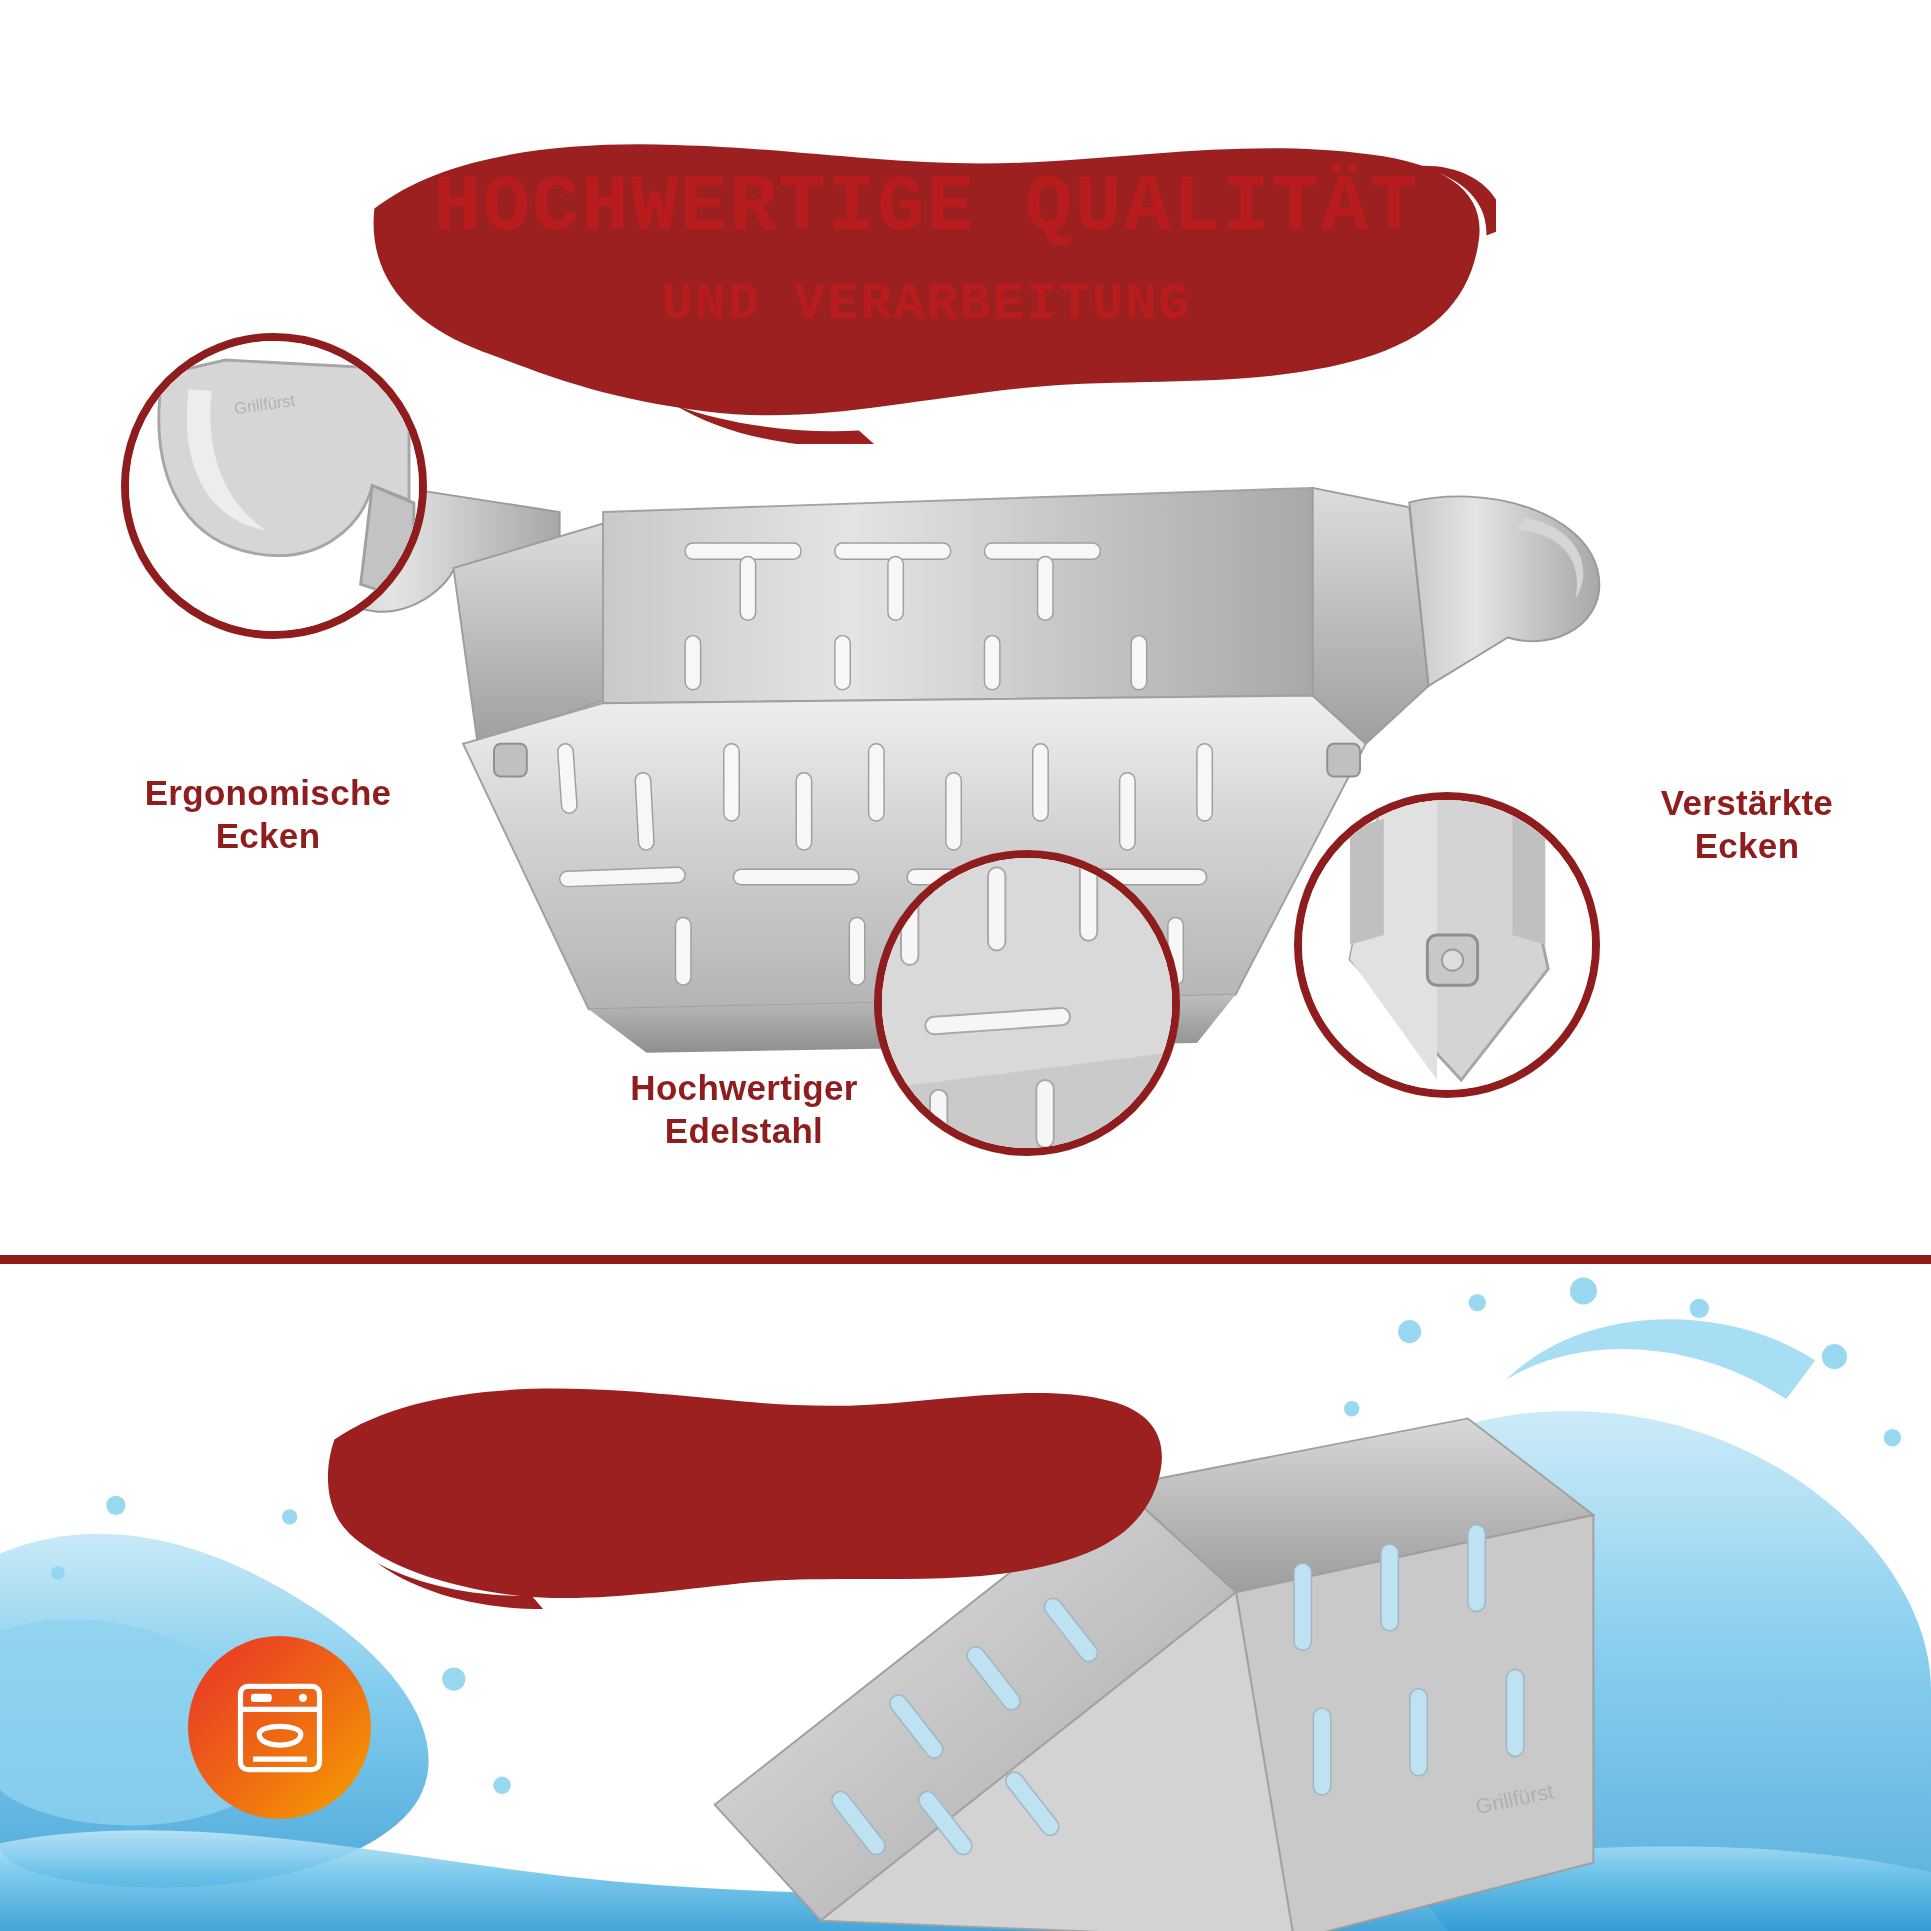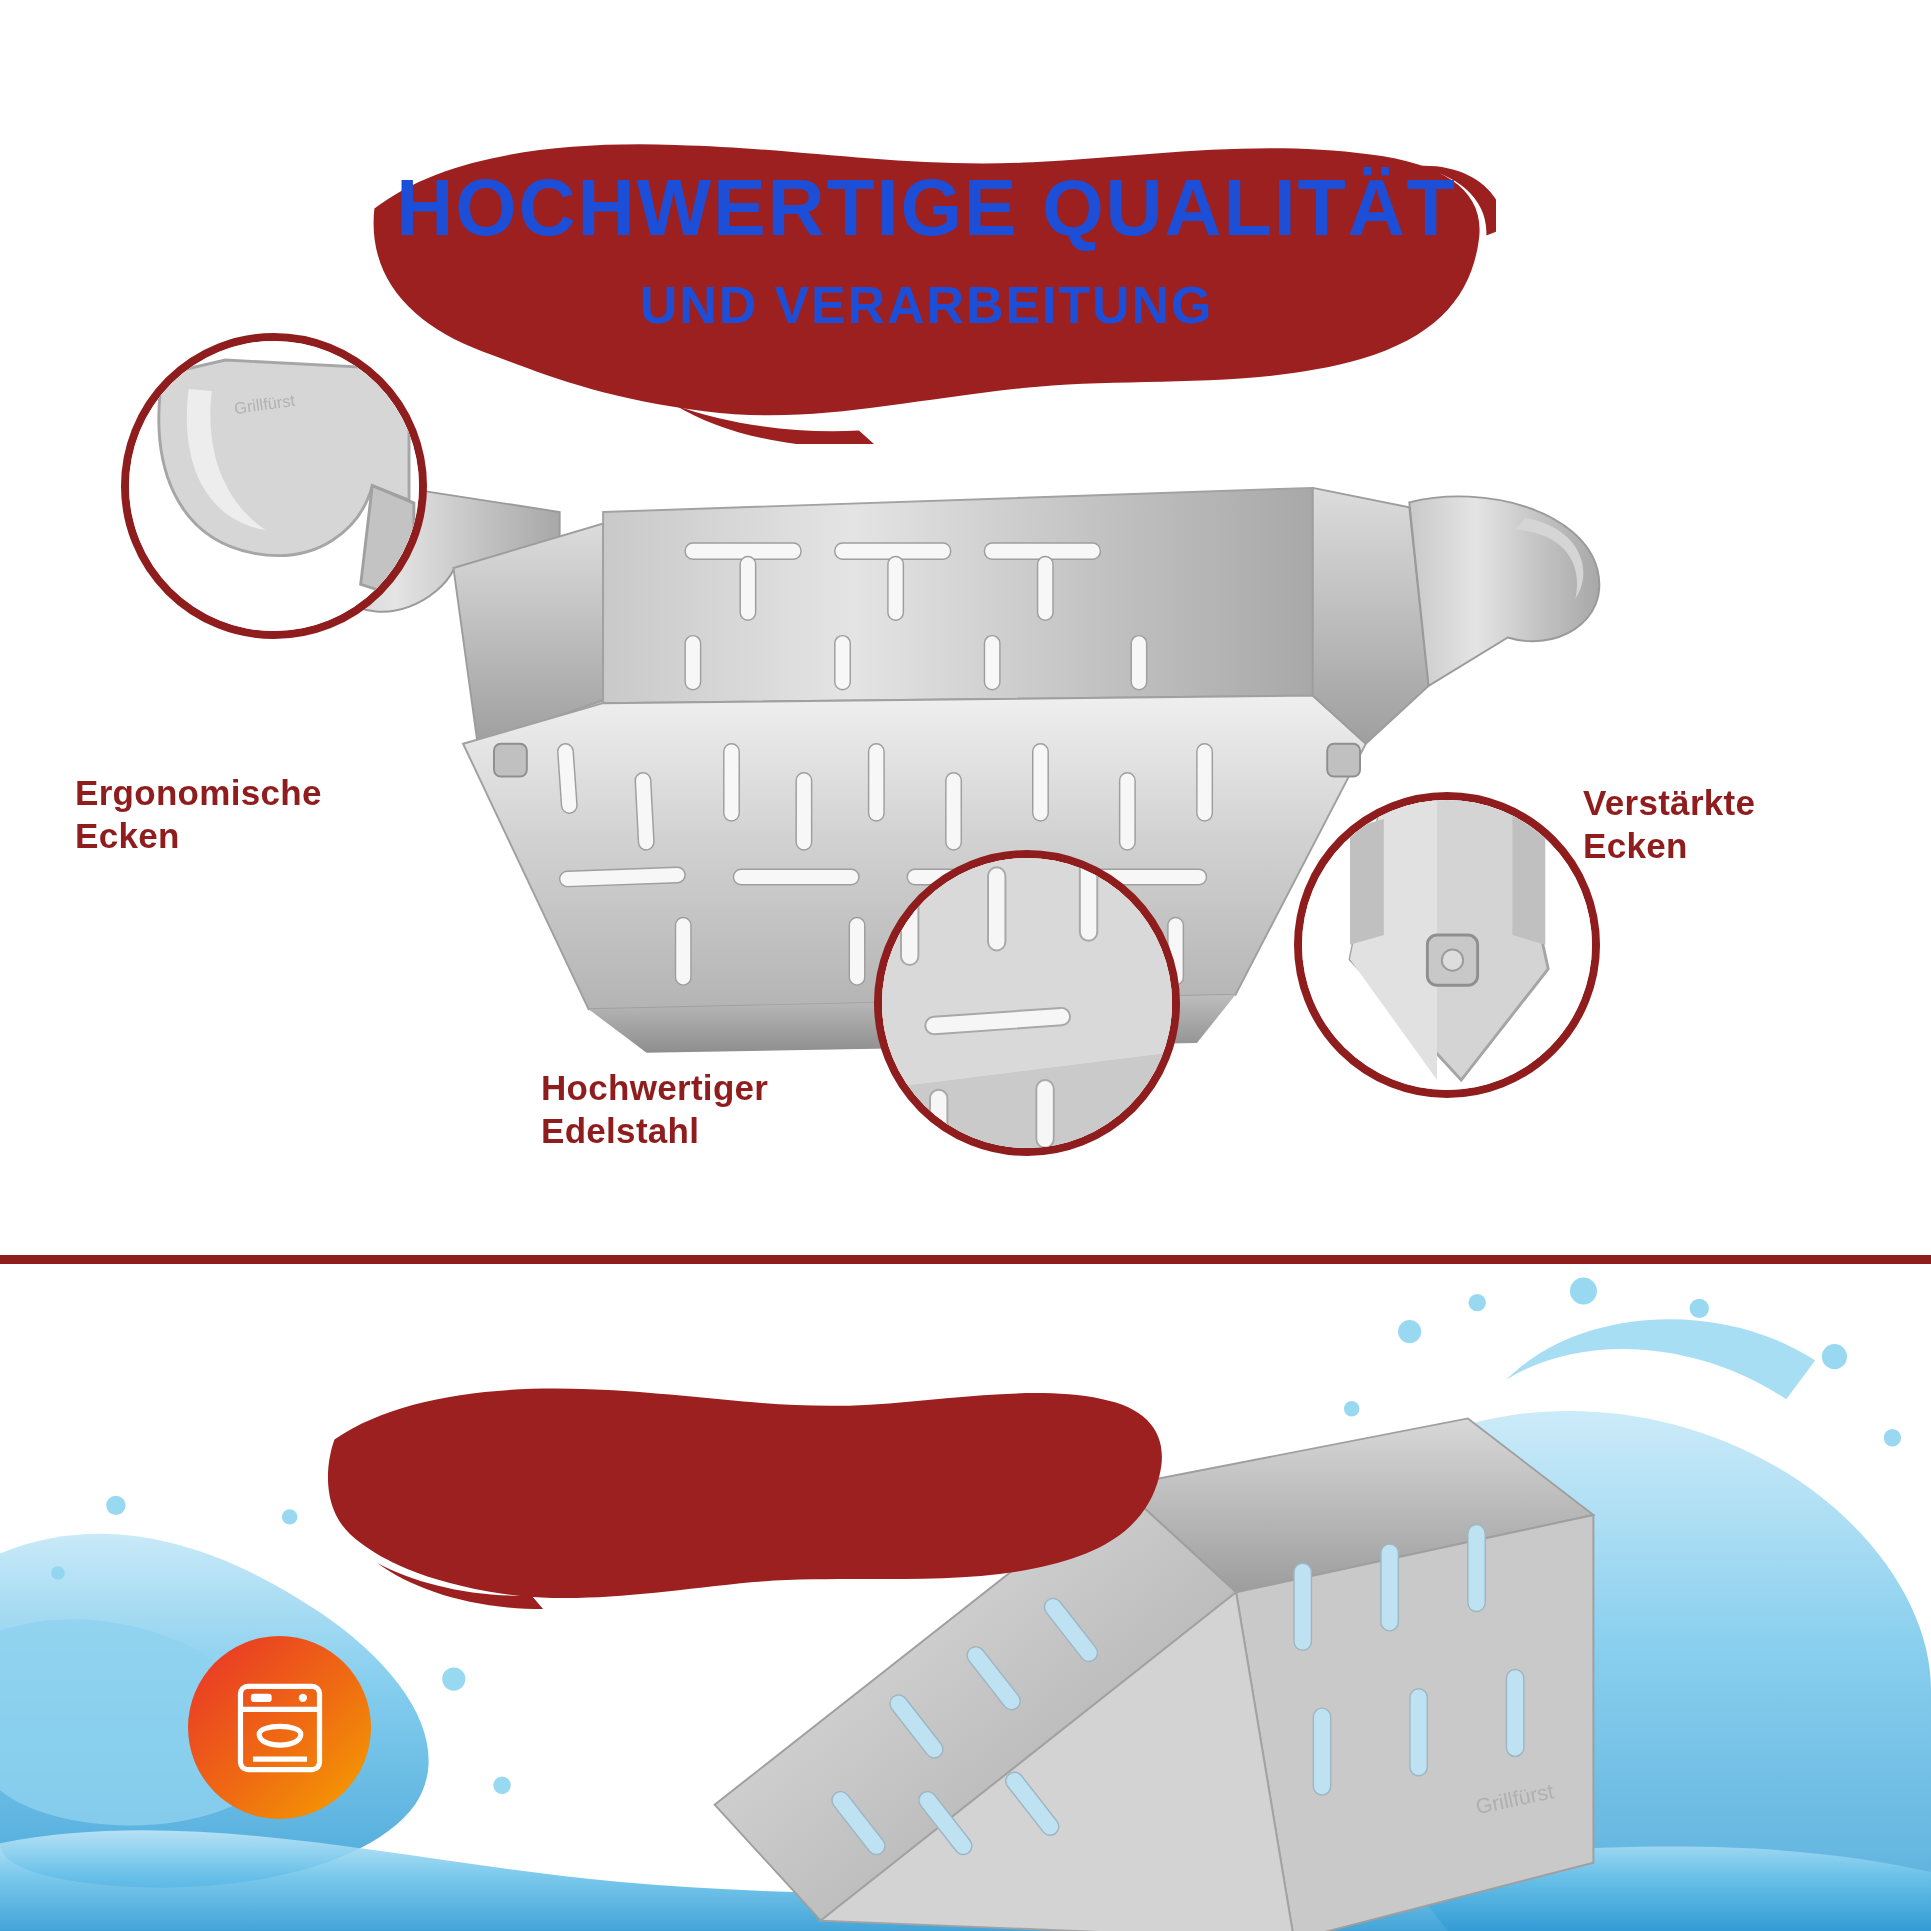--- a/index.html
+++ b/index.html
@@ -36,26 +36,26 @@
     text-align: center;
   }
   .brush-shape {
     position: absolute;
     inset: 0;
   }
   .brush-shape svg { display: block; width: 100%; height: 100%; }
 
   .headline {
     position: relative;
-    color: #1d4ed8;
+    color: #b91c1c;
     font-weight: 700;
     letter-spacing: 1.9px;
     text-transform: uppercase;
     line-height: 1.12;
-    font-family: Liberation Sans, sans-serif;
+    font-family: Liberation Mono, monospace;
   }
 
   #brush-top {
     left: 357px;
     top: 116px;
     width: 1139px;
     height: 328px;
   }
   #headline-top {
     padding-top: 48px;
@@ -81,21 +81,21 @@
     background: #e9e9e9;
   }
   .callout .zoom-img { position: absolute; inset: -9.7px; }
 
   .callout-label {
     position: absolute;
     color: #8f1d1d;
     font-weight: 700;
     font-size: 35px;
     line-height: 1.22;
-    text-align: left;
+    text-align: center;
     letter-spacing: 0.3px;
   }
 
   
   #divider {
     position: absolute;
     left: 0;
     top: 1255px;
     width: 1931px;
     height: 8.7px;

